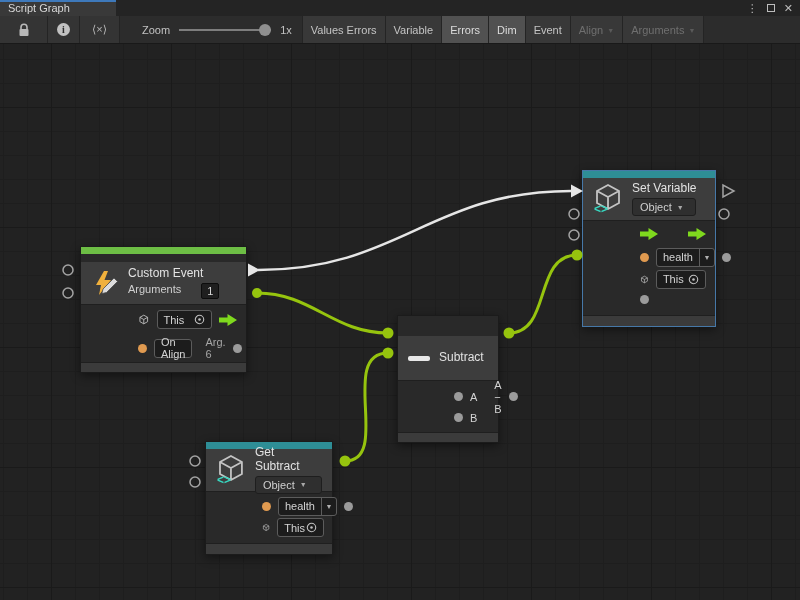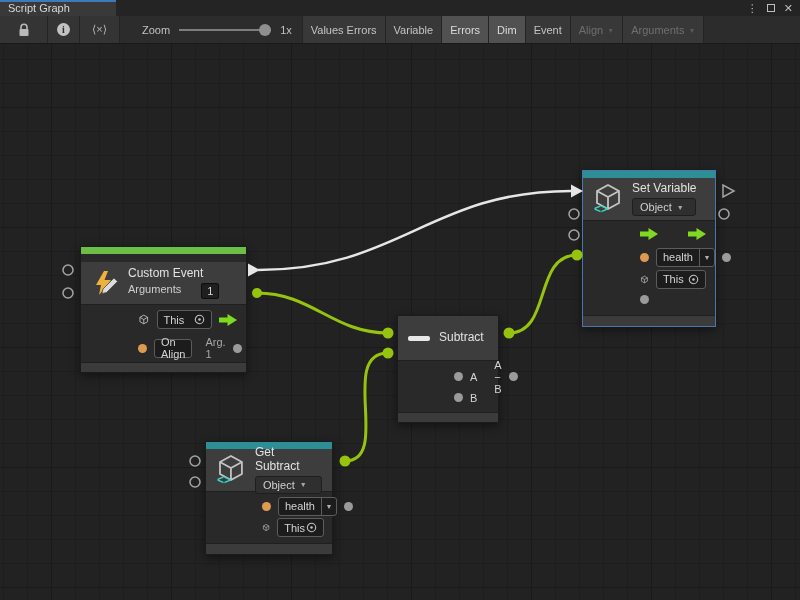--- a/index.html
+++ b/index.html
@@ -196,21 +196,21 @@
             <svg width="18" height="12" viewBox="0 0 18 12">
                 <path d="M0 3.5 h8.5 V0 L18 6 L8.5 12 V8.5 H0 Z" fill="var(--flow-green)"></path>
               </svg>
           </span>
         </div>
         <div class="prow" style="height:28px;">
           <span class="dot orange"></span>
           <div class="field" style="width:72px;">
             <span>On Align</span>
           </div>
-          <span class="arg-label" style="margin-left:6px;">Arg. 1</span>
+          <span class="arg-label" style="margin-left:6px;">Arg. 6</span>
           <span class="dot gray"></span>
         </div>
       </div>
       <div class="nfooter" style="height:10px;"></div>
     </div>
 
     <div class="node selected" style="left:582px; top:126px; width:134px;">
       <div class="accent teal"></div>
       <div class="nheader" style="height:43px;">
         <svg width="30" height="32" viewBox="0 0 30 32">
@@ -262,21 +262,21 @@
         </div>
         <div class="prow" style="height:18px;">
           <span class="dot gray"></span>
         </div>
         <div style="height:7px;"></div>
       </div>
       <div class="nfooter" style="height:11px;"></div>
     </div>
 
     <div class="node" style="left:397px; top:271px; width:102px;">
-      <div class="nheader" style="height:45px; border-top:none;">
+      <div class="nheader" style="height:45px; border-top:none;margin-top:20px;">
         <span class="minus-bar"></span>
         <span class="ntitle">Subtract</span>
       </div>
       <div class="nbody" style="padding-top:5px;">
         <div class="prow" style="height:21px; padding:0 8px;">
           <span class="dot gray"></span>
           <span class="plabel">A</span>
           <span class="plabel" style="margin-left:10px;">A − B</span>
           <span class="dot gray" style="margin-left:auto;"></span>
         </div>

